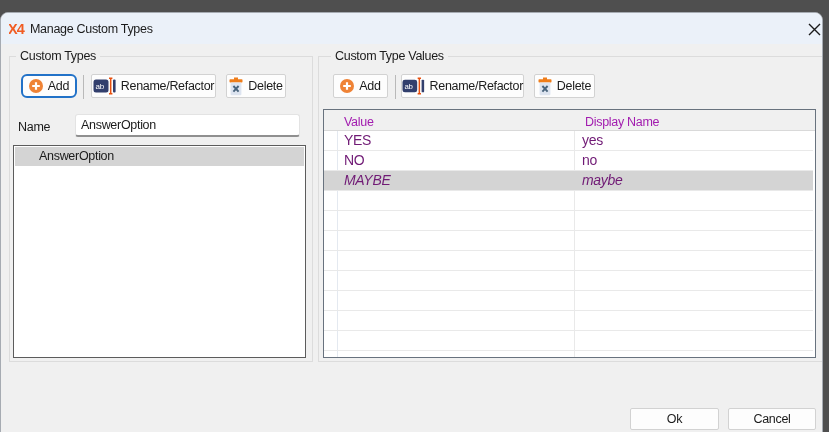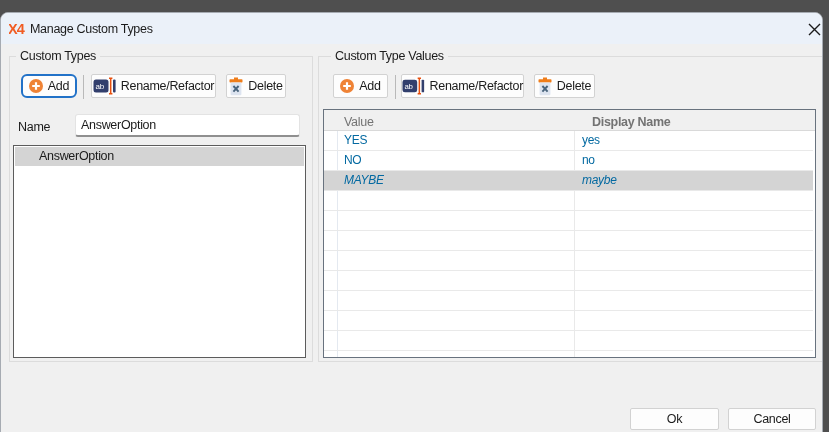--- a/index.html
+++ b/index.html
@@ -26,23 +26,23 @@
 
 #listbox { position:absolute; left:12px; top:132px; width:293px; height:213px;
   background:#ffffff; border:1px solid #5c5c5c; }
 #listsel { position:absolute; left:1px; top:1px; right:1px; height:19px; background:#d4d4d4;
   font-size:12.5px; letter-spacing:-0.3px; color:#1b1b1b; line-height:19px; padding-left:24px; }
 
 #table { position:absolute; left:322px; top:96px; width:493px; height:249px;
   background:#ffffff; border:1px solid #68727e; }
 #thead { position:absolute; left:0; top:0; right:0; height:21px; background:#f0f0f0;
   border-bottom:1px solid #d9d9d9; }
-#thead span { position:absolute; top:5px; font-size:12.5px; letter-spacing:-0.3px; color:#737373; }
+#thead span { position:absolute; top:5px; font-size:12.5px; letter-spacing:-0.3px; color:#a21caf; }
 .trow { position:absolute; left:0; height:20px; border-bottom:1px solid #e9e9e9;
-  font-size:12px; letter-spacing:-0.3px; color:#0369a1; line-height:19px; }
+  font-size:14px; letter-spacing:-0.3px; color:#701a75; line-height:19px; }
 #rowhdrline { position:absolute; left:13px; top:21px; bottom:0; width:1px; background:#e4e9f0; }
 #colline { position:absolute; left:250px; top:21px; bottom:0; width:1px; background:#e9e9e9; }
 
 #okbtn { left:629px; top:395px; width:89px; height:22px;text-align:center; }
 #cancelbtn { left:727px; top:395px; width:88px; height:22px; }
 </style>
 </head>
 <body>
 <div id="dlg">
   <div id="titlebar"></div>
@@ -105,21 +105,21 @@
     <svg width="14" height="19" viewBox="0 0 14 19" style="margin-right:5px;">
       <rect x="5" y="0.5" width="4" height="3" fill="#ef7d1a"></rect>
       <rect x="0.5" y="2.2" width="13" height="3.4" rx="0.8" fill="#ef7d1a"></rect>
       <rect x="1.6" y="5.6" width="10.8" height="12.6" rx="1" fill="#dde4f0"></rect>
       <path d="M4.4 9 L9.6 14.6 M9.6 9 L4.4 14.6" stroke="#48637c" stroke-width="1.9"></path>
     </svg>Delete</div>
 
   <div id="table">
     <div id="thead">
       <span style="left:20px;">Value</span>
-      <span style="left:268px;font-weight:bold;">Display Name</span>
+      <span style="left:261px;">Display Name</span>
     </div>
     <div id="rowhdrline"></div>
     <div id="colline"></div>
     <div class="trow" style="top:21px; width:489px;">
       <span style="position:absolute; left:20px;">YES</span>
       <span style="position:absolute; left:258px;">yes</span>
       </div>
     <div class="trow" style="top:41px; width:489px;">
       <span style="position:absolute; left:20px;">NO</span>
       <span style="position:absolute; left:258px;">no</span>

